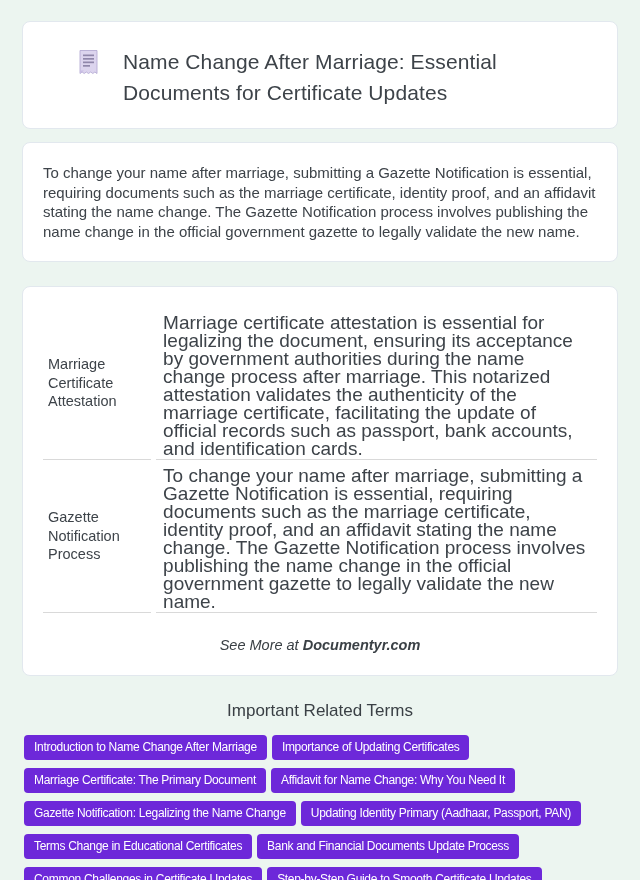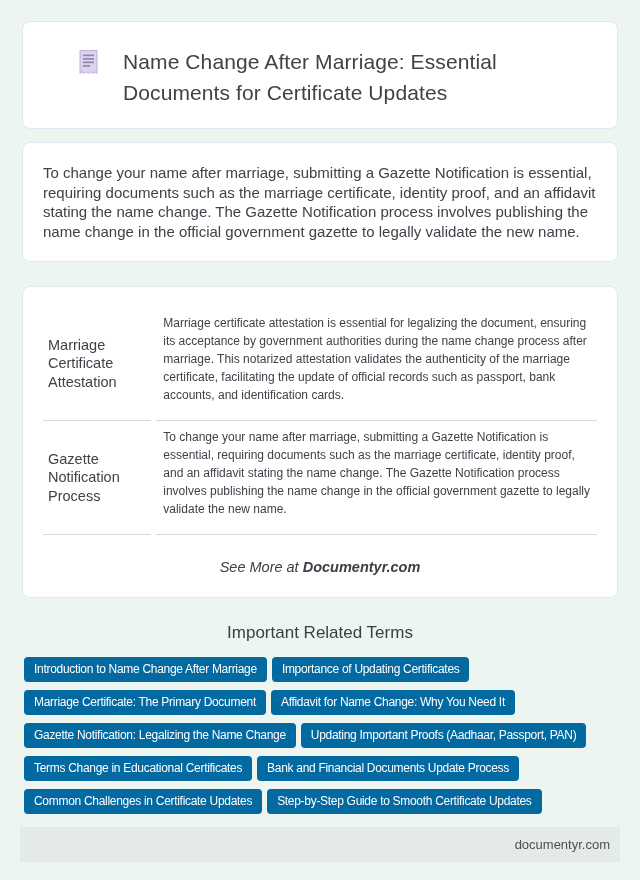--- a/index.html
+++ b/index.html
@@ -68,23 +68,23 @@
     vertical-align: middle;
   }
   .terms-table td.term-cell {
     width: 100px;
     font-size: 14.5px;
     line-height: 18.5px;
     padding: 8px 5px;
   }
   .terms-table td.desc-cell {
     width: 450px;
-    font-size: 12px;
+    font-size: 19px;
     line-height: 18px;
-    padding: 7px 7px 16px;
+    padding: 7px 7px 1px;
   }
   .see-more {
     text-align: center;
     font-style: italic;
     font-size: 14.5px;
     margin-top: 24px;
     color: #3a4045;
   }
   .see-more .brand {
     font-weight: bold;
@@ -99,21 +99,21 @@
   }
   .chips {
     display: flex;
     flex-wrap: wrap;
     gap: 8px 5px;
     margin: 0 24px;
     align-content: flex-start;
   }
   .chip {
     display: inline-block;
-    background: #0369a1;
+    background: #6d28d9;
     color: #ffffff;
     font-size: 12px;
     letter-spacing: -0.3px;
     line-height: 15px;
     padding: 5px 10px;
     border-radius: 4px;
     white-space: nowrap;
     cursor: pointer;
   }
   
@@ -170,21 +170,21 @@
 </div>
 
 <h2 class="related-heading">Important Related Terms</h2>
 
 <div class="chips">
   <span class="chip">Introduction to Name Change After Marriage</span>
   <span class="chip">Importance of Updating Certificates</span>
   <span class="chip">Marriage Certificate: The Primary Document</span>
   <span class="chip">Affidavit for Name Change: Why You Need It</span>
   <span class="chip">Gazette Notification: Legalizing the Name Change</span>
-  <span class="chip">Updating Important Proofs (Aadhaar, Passport, PAN)</span>
+  <span class="chip">Updating Identity Primary (Aadhaar, Passport, PAN)</span>
   <span class="chip">Terms Change in Educational Certificates</span>
   <span class="chip">Bank and Financial Documents Update Process</span>
   <span class="chip">Common Challenges in Certificate Updates</span>
   <span class="chip">Step-by-Step Guide to Smooth Certificate Updates</span>
 </div>
 
 <div class="footer-bar">
   <span>documentyr.com</span>
 </div>
 

